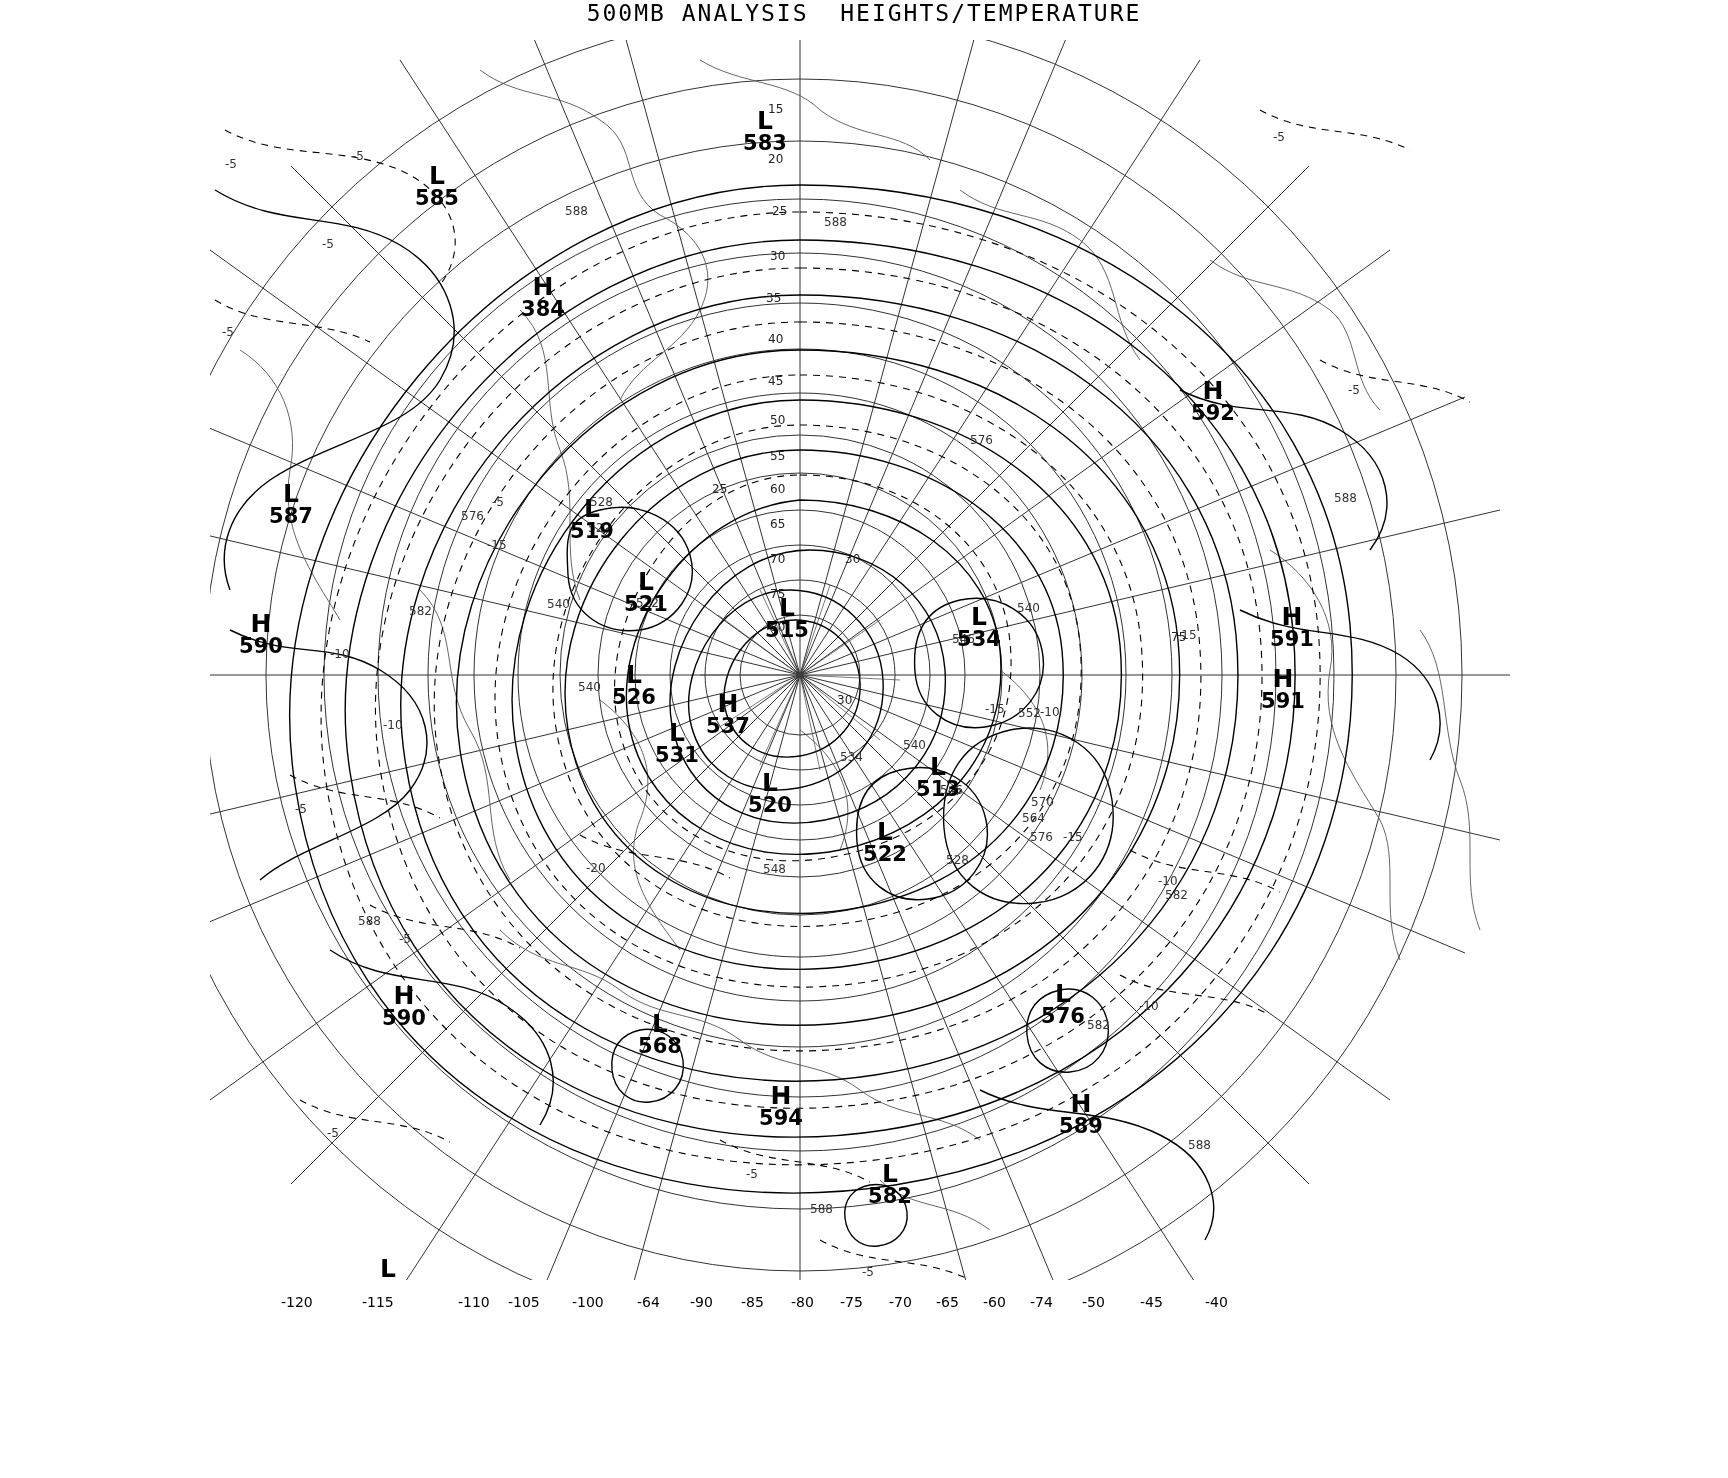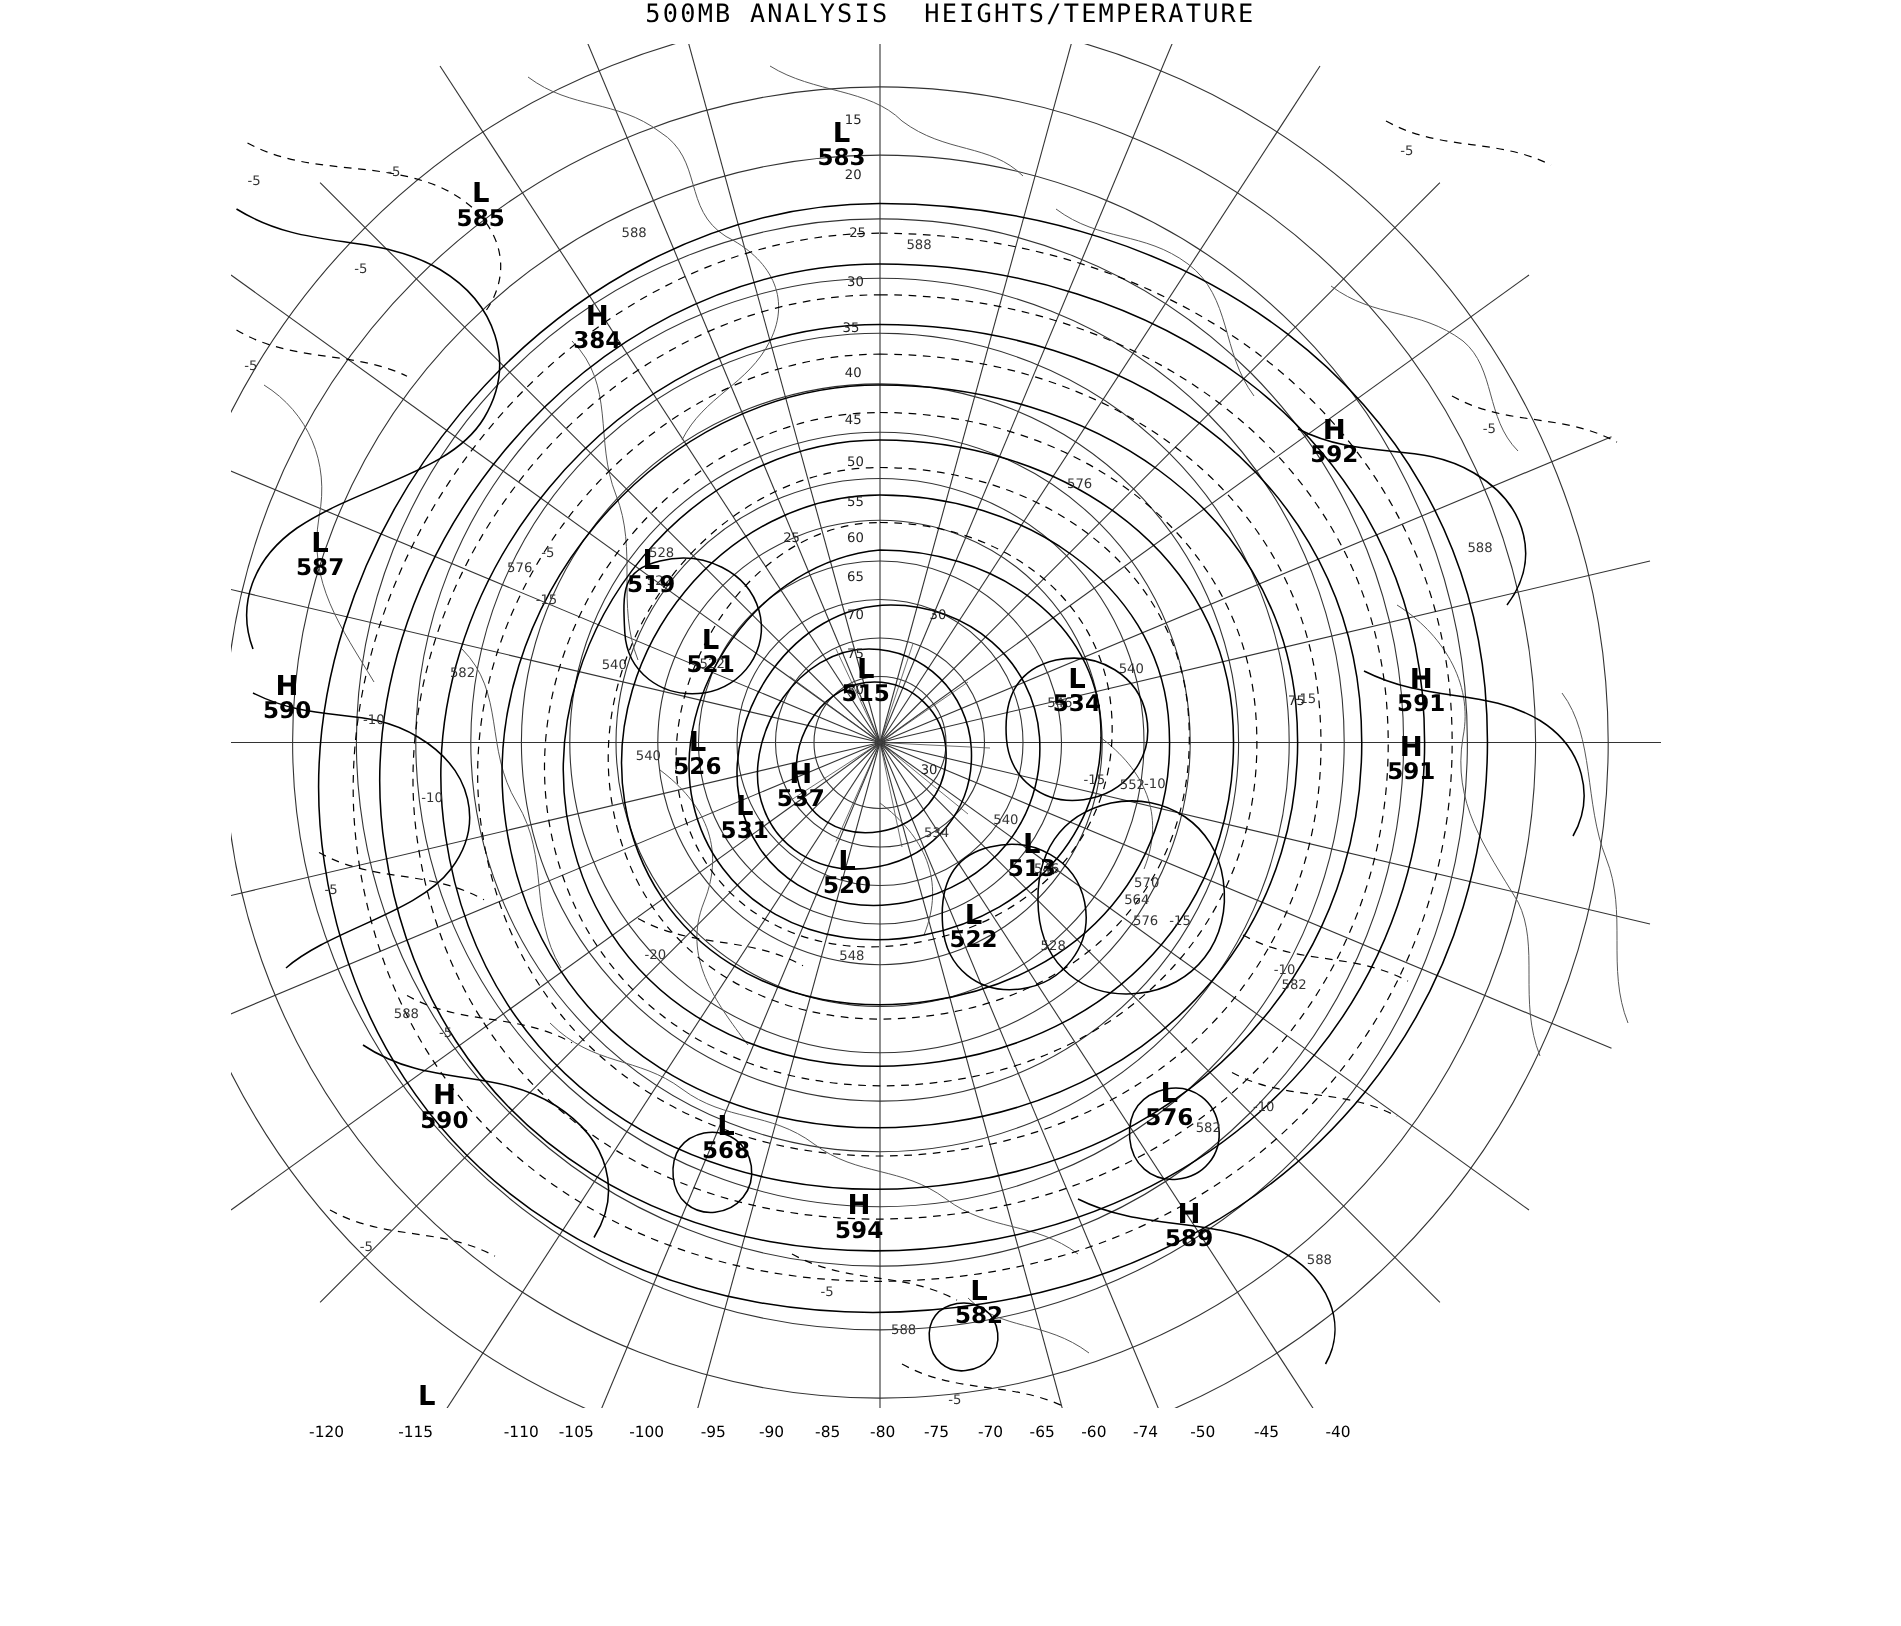--- a/index.html
+++ b/index.html
@@ -312,21 +312,21 @@
         <div class="tick-label" style="left: 770px; top: 590px;">80</div>
         <div class="tick-label" style="left: 712px; top: 452px;">25</div>
         <div class="tick-label" style="left: 845px; top: 522px;">30</div>
         <div class="tick-label" style="left: 1171px; top: 600px;">75</div>
         <div class="tick-label" style="left: 837px; top: 663px;">30</div>
         <div class="lon-label" style="left: 281px; top: 1264px;">-120</div>
         <div class="lon-label" style="left: 362px; top: 1264px;">-115</div>
         <div class="lon-label" style="left: 442px; top: 1264px; margin-left: 16px;">-110</div>
         <div class="lon-label" style="left: 508px; top: 1264px;">-105</div>
         <div class="lon-label" style="left: 572px; top: 1264px;">-100</div>
-        <div class="lon-label" style="left: 637px; top: 1264px;">-95</div>
+        <div class="lon-label" style="left: 637px; top: 1264px;">-64</div>
         <div class="lon-label" style="left: 690px; top: 1264px;">-90</div>
         <div class="lon-label" style="left: 741px; top: 1264px;">-85</div>
         <div class="lon-label" style="left: 791px; top: 1264px;">-80</div>
         <div class="lon-label" style="left: 840px; top: 1264px;">-75</div>
         <div class="lon-label" style="left: 889px; top: 1264px;">-70</div>
         <div class="lon-label" style="left: 936px; top: 1264px;">-65</div>
         <div class="lon-label" style="left: 983px; top: 1264px;">-60</div>
         <div class="lon-label" style="left: 1030px; top: 1264px;">-74</div>
         <div class="lon-label" style="left: 1082px; top: 1264px;">-50</div>
         <div class="lon-label" style="left: 1140px; top: 1264px;">-45</div>

